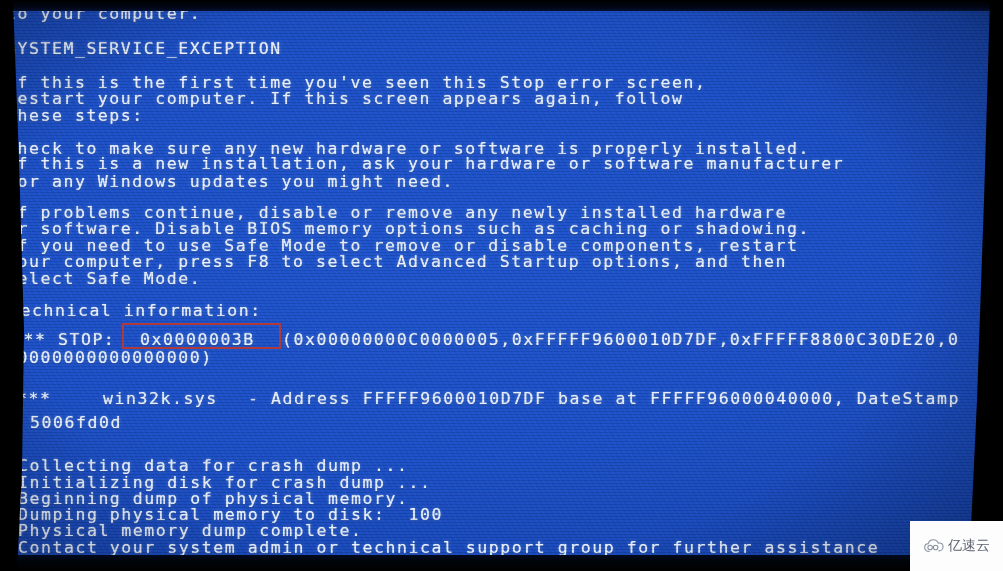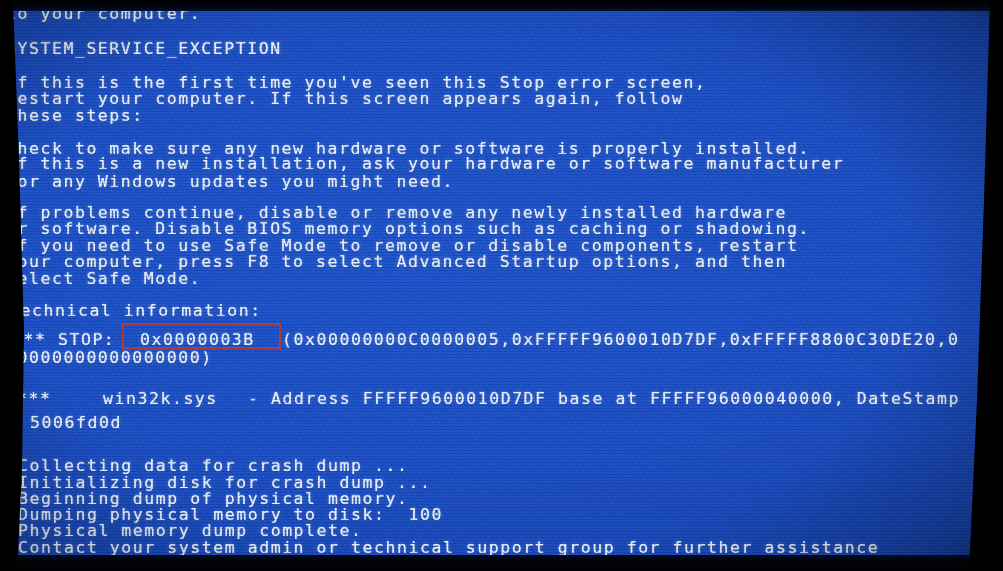--- a/index.html
+++ b/index.html
@@ -222,14 +222,24 @@
 
   </div>
 
   <div id="stop-highlight"></div>
 
   <div id="top-bar"></div>
   <div id="bottom-bar"></div>
   <div id="left-bezel"></div>
   <div id="right-bezel"></div>
 
+  <div id="watermark">
+    <span class="wm-icon">
+      <svg viewBox="0 0 34 24" width="22" height="16" aria-hidden="true">
+        <path d="M9.5 20.5c-4 0-7-2.6-7-6.1 0-3.2 2.4-5.7 5.6-6 .9-3.6 4-6.1 7.8-6.1 3.5 0 6.5 2.1 7.6 5.2.5-.1 1-.2 1.5-.2 3.4 0 6 2.6 6 5.9 0 3.5-2.9 6.3-6.6 6.3" fill="none" stroke="#8a94a3" stroke-width="1.7" stroke-linecap="round"></path>
+        <circle cx="11" cy="14.3" r="3.5" fill="none" stroke="#8a94a3" stroke-width="1.7"></circle>
+        <circle cx="19.5" cy="14.3" r="3.5" fill="none" stroke="#8a94a3" stroke-width="1.7"></circle>
+      </svg>
+    </span>
+    <span class="wm-text">亿速云</span>
+  </div>
 
 </div>
 
 </body></html>

